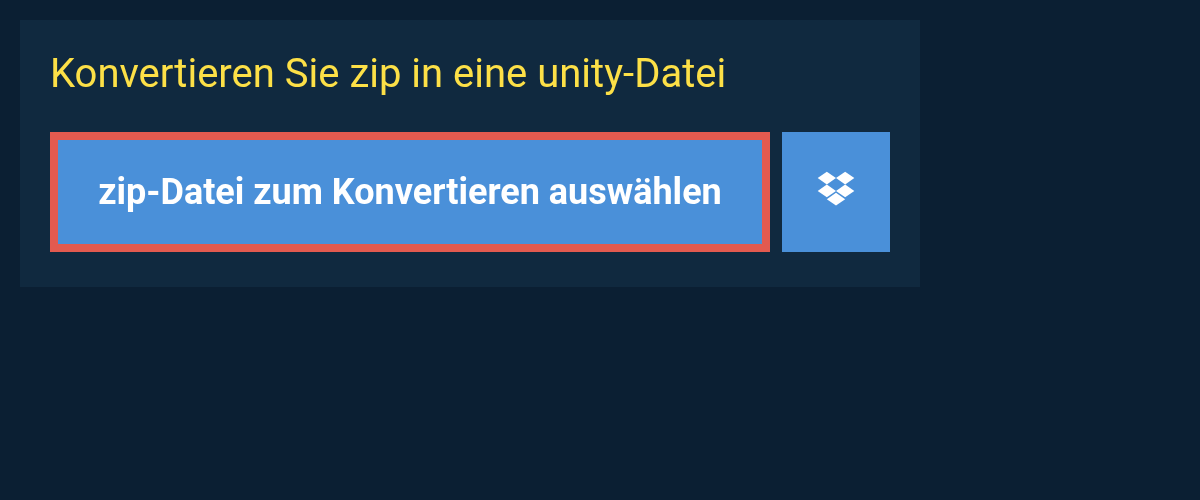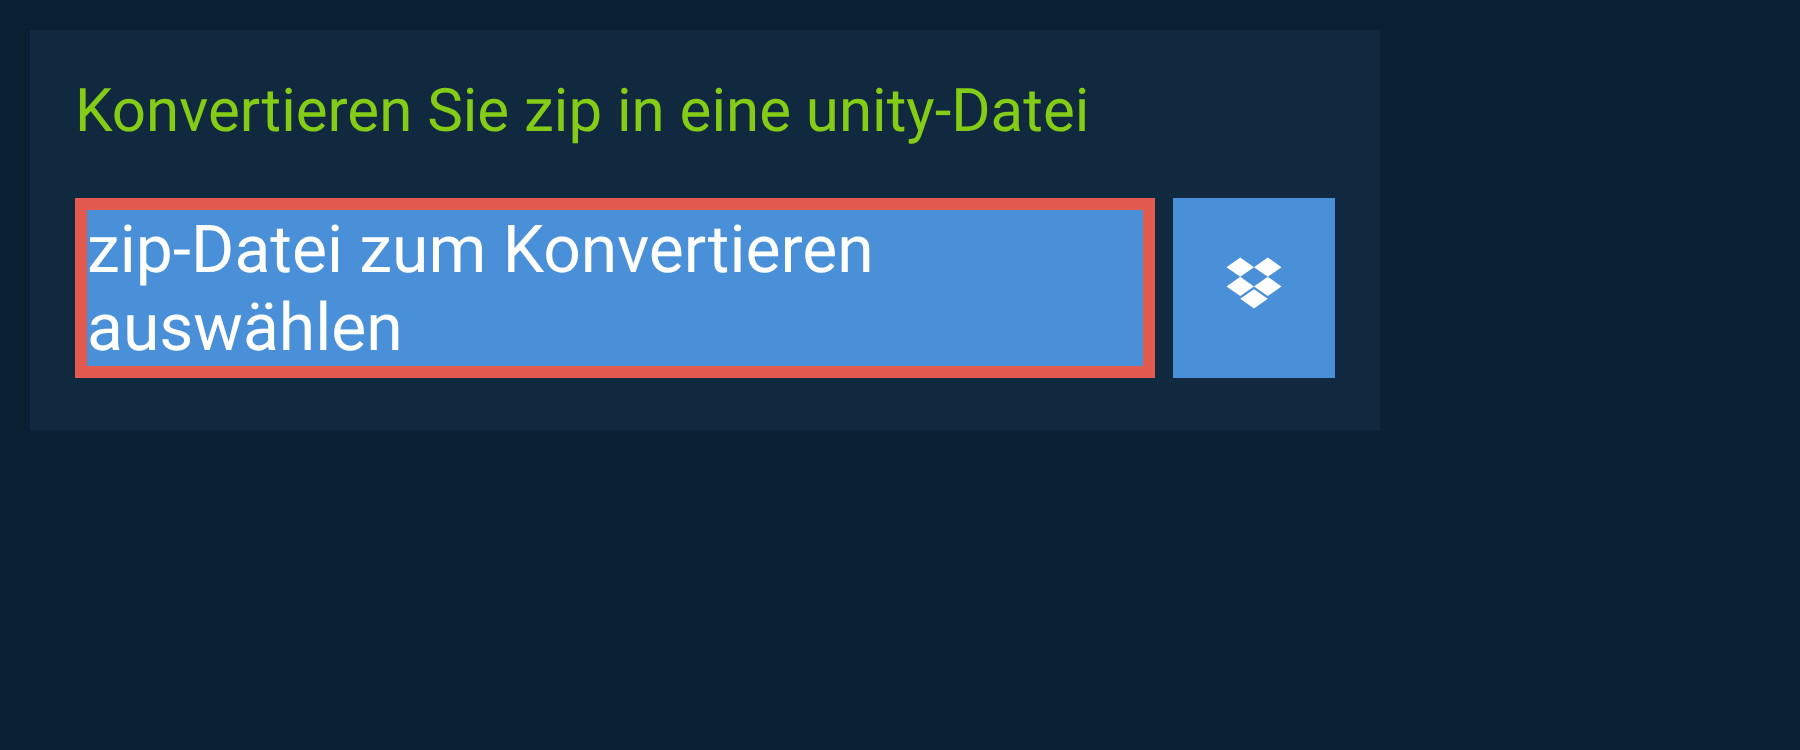--- a/index.html
+++ b/index.html
@@ -14,37 +14,37 @@
       font-family: -apple-system, BlinkMacSystemFont, "Segoe UI", Roboto, Helvetica, Arial, sans-serif;
       overflow: hidden;
     }
     .panel {
       background-color: #10293f;
       margin: 20px;
       width: 900px;
       padding-bottom: 35px;
     }
     .heading {
-      color: #84cc16;
+      color: #fde047;
       font-size: 40px;
       font-weight: 400;
       padding: 30px 30px 35px 30px;
     }
     .button-row {
       display: flex;
       align-items: stretch;
       gap: 12px;
       padding: 0 30px;
     }
     .select-file-button {
       background-color: #4a90d9;
       border: 8px solid #e35a4f;
       color: #ffffff;
-      font-size: 44px;
-      font-weight: 400;
+      font-size: 36px;
+      font-weight: 700;
       display: flex;
       align-items: center;
       justify-content: center;
       height: 120px;
       flex: 0 0 auto;
       width: 720px;
       cursor: pointer;
     }
     .dropbox-button {
       background-color: #4a90d9;

